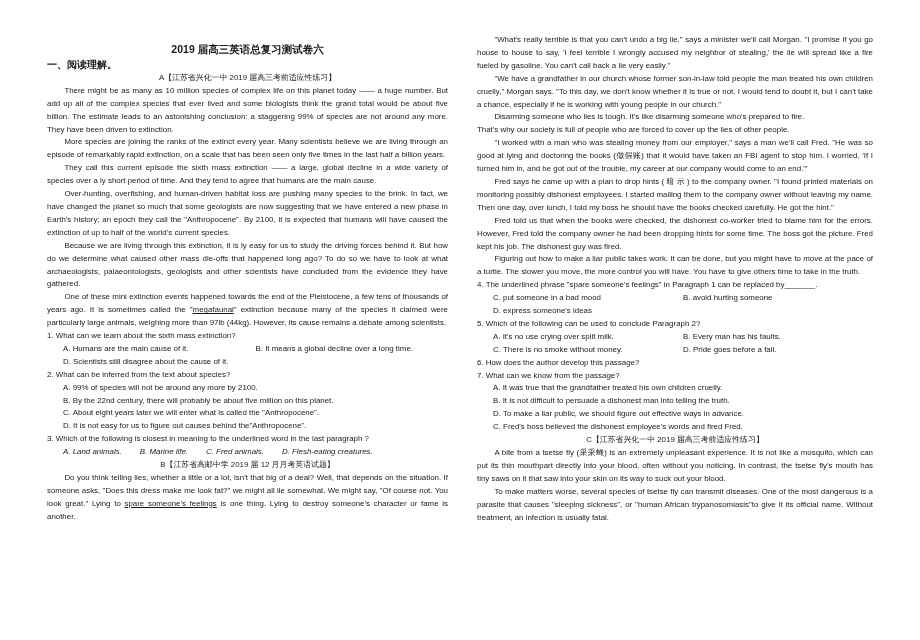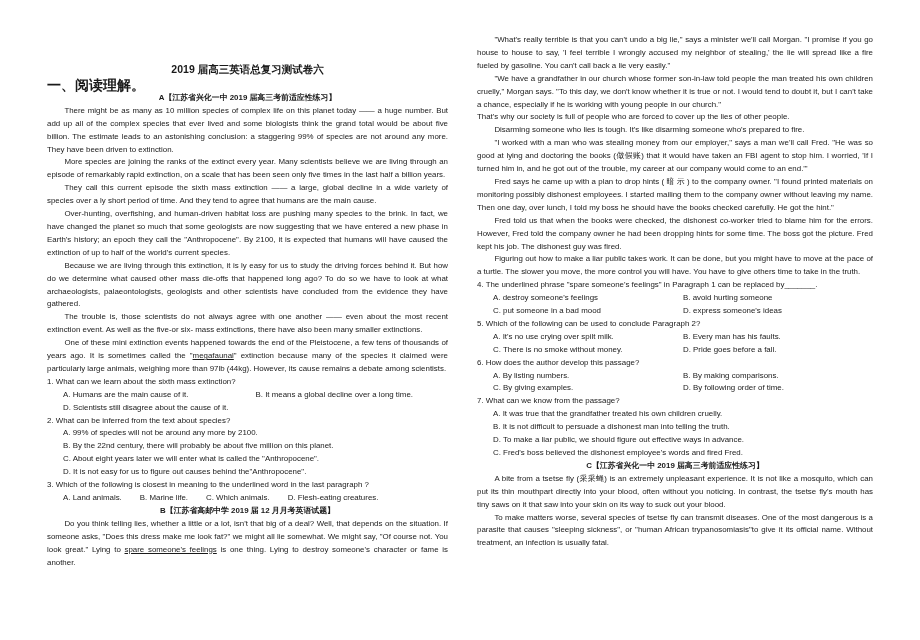--- a/index.html
+++ b/index.html
@@ -1,46 +1,45 @@
 <!DOCTYPE html>
 <html><head>
 <meta charset="utf-8">
 <style>
   html, body { margin:0; padding:0; background:#ffffff; }
   body { width:920px; height:640px; overflow:hidden; position:relative;
          font-family:"Liberation Sans", "DejaVu Sans", sans-serif; color:#1a1a1a; }
   .col { position:absolute; top:0; font-size:7.9px; line-height:12.9px; }
-  .col.left { left:47px; width:401px; top:40px;margin-top:20px; }
+  .col.left { left:47px; width:401px; top:40px; }
   .col.right { left:477px; width:396px; top:34px; }
   .title { text-align:center; font-weight:bold; font-size:10.5px; line-height:14px; height:17px; padding-top:2px; }
-  .section { font-weight:bold; font-size:14px; }
-  .passage-head { text-align:center; font-weight:bold; }
+  .section { font-weight:bold; font-size:10px; }
+  .passage-head { text-align:center; font-weight:normal; }
   p.para { margin:0; text-indent:2.2em; text-align:justify; }
   p.para.noindent { text-indent:0; }
   .q { margin:0; }
   .opts { display:flex; flex-wrap:wrap; padding-left:16px; }
   .opts .opt { width:50%; box-sizing:border-box; white-space:nowrap; }
-  .opts.four .opt { width:auto; margin-right:18px; }
+  .opts.four .opt { width:auto; margin-right:18px;font-style:italic; }
   .opts.single .opt { width:100%; }
   u { text-decoration:underline; font-weight:normal; }
 </style>
 </head>
 <body>
 
 <div class="col left">
   <div class="title">2019 届高三英语总复习测试卷六</div>
   <div class="section">一、阅读理解。</div>
   <div class="passage-head">A【江苏省兴化一中 2019 届高三考前适应性练习】</div>
 
   <p class="para">There might be as many as 10 million species of complex life on this planet today —— a huge number. But add up all of the complex species that ever lived and some biologists think the grand total would be about five billion. The estimate leads to an astonishing conclusion: a staggering 99% of species are not around any more. They have been driven to extinction.</p>
   <p class="para">More species are joining the ranks of the extinct every year. Many scientists believe we are living through an episode of remarkably rapid extinction, on a scale that has been seen only five times in the last half a billion years.</p>
   <p class="para">They call this current episode the sixth mass extinction —— a large, global decline in a wide variety of species over a ly short period of time. And they tend to agree that humans are the main cause.</p>
   <p class="para">Over-hunting, overfishing, and human-driven habitat loss are pushing many species to the brink. In fact, we have changed the planet so much that some geologists are now suggesting that we have entered a new phase in Earth's history; an epoch they call the "Anthropocene". By 2100, it is expected that humans will have caused the extinction of up to half of the world's current species.</p>
   <p class="para">Because we are living through this extinction, it is ly easy for us to study the driving forces behind it. But how do we determine what caused other mass die-offs that happened long ago? To do so we have to look at what archaeologists, palaeontologists, geologists and other scientists have concluded from the evidence they have gathered.</p>
-  <p class="para">The trouble is, those scientists do not always agree with one another —— even about the most recent extinction event. As well as the five-or six- mass extinctions, there have also been many smaller extinctions.</p>
   <p class="para"><span>One of these mini extinction events happened towards the end of the Pleistocene, a few tens of thousands of years ago. It is sometimes called the "</span><u>megafaunal</u><span>" extinction because many of the species it claimed were particularly large animals, weighing more than 97lb (44kg). However, its cause remains a debate among scientists.</span></p>
 
   <div class="q">
     <div>1. What can we learn about the sixth mass extinction?</div>
     <div class="opts">
       <span class="opt">A. Humans are the main cause of it.</span>
       <span class="opt">B. It means a global decline over a long time.</span>
       <span class="opt">D. Scientists still disagree about the cause of it.</span>
     </div>
   </div>
@@ -51,65 +50,58 @@
       <span class="opt">B. By the 22nd century, there will probably be about five million on this planet.</span>
       <span class="opt">C. About eight years later we will enter what is called the "Anthropocene".</span>
       <span class="opt">D. It is not easy for us to figure out causes behind the"Anthropocene".</span>
     </div>
   </div>
   <div class="q">
     <div>3. Which of the following is closest in meaning to the underlined word in the last paragraph ?</div>
     <div class="opts four">
       <span class="opt">A. Land animals.</span>
       <span class="opt">B. Marine life.</span>
-      <span class="opt">C. Which animals.</span>
+      <span class="opt">C. Fred animals.</span>
       <span class="opt">D. Flesh-eating creatures.</span>
     </div>
   </div>
 
   <div class="passage-head">B【江苏省高邮中学 2019 届 12 月月考英语试题】</div>
   <p class="para"><span>Do you think telling lies, whether a little or a lot, isn't that big of a deal? Well, that depends on the situation. If someone asks, "Does this dress make me look fat?" we might all lie somewhat. We might say, "Of course not. You look great." Lying to </span><u>spare someone's feelings</u><span> is one thing. Lying to destroy someone's character or fame is another.</span></p>
 </div>
 
 <div class="col right">
   <p class="para">"What's really terrible is that you can't undo a big lie," says a minister we'll call Morgan. "I promise if you go house to house to say, 'I feel terrible I wrongly accused my neighbor of stealing,' the lie will spread like a fire fueled by gasoline. You can't call back a lie very easily."</p>
   <p class="para">"We have a grandfather in our church whose former son-in-law told people the man treated his own children cruelly," Morgan says. "To this day, we don't know whether it is true or not. I would tend to doubt it, but I can't take a chance, especially if he is working with young people in our church."</p>
+  <p class="para">Disarming someone who lies is tough. It's like disarming someone who's prepared to fire.</p>
   <p class="para noindent">That's why our society is full of people who are forced to cover up the lies of other people.</p>
-  <p class="para">Disarming someone who lies is tough. It's like disarming someone who's prepared to fire.</p>
   <p class="para">"I worked with a man who was stealing money from our employer," says a man we'll call Fred. "He was so good at lying and doctoring the books (做假账) that it would have taken an FBI agent to stop him. I worried, 'If I turned him in, and he got out of the trouble, my career at our company would come to an end.'"</p>
   <p class="para">Fred says he came up with a plan to drop hints ( 暗 示 ) to the company owner. "I found printed materials on monitoring possibly dishonest employees. I started mailing them to the company owner without leaving my name. Then one day, over lunch, I told my boss he should have the books checked carefully. He got the hint."</p>
   <p class="para">Fred told us that when the books were checked, the dishonest co-worker tried to blame him for the errors. However, Fred told the company owner he had been dropping hints for some time. The boss got the picture. Fred kept his job. The dishonest guy was fired.</p>
   <p class="para">Figuring out how to make a liar public takes work. It can be done, but you might have to move at the pace of a turtle. The slower you move, the more control you will have. You have to give others time to take in the truth.</p>
 
   <div class="q">
     <div>4. The underlined phrase "spare someone's feelings" in Paragraph 1 can be replaced by_______.</div>
     <div class="opts">
-      <span class="opt">A. destroy someone's feelings</span>
+      <span class="opt">C. put someone in a bad mood</span>
       <span class="opt">B. avoid hurting someone</span>
-      <span class="opt">C. put someone in a bad mood</span>
       <span class="opt">D. express someone's ideas</span>
     </div>
   </div>
   <div class="q">
     <div>5. Which of the following can be used to conclude Paragraph 2?</div>
     <div class="opts">
       <span class="opt">A. It's no use crying over spilt milk.</span>
       <span class="opt">B. Every man has his faults.</span>
       <span class="opt">C. There is no smoke without money.</span>
       <span class="opt">D. Pride goes before a fall.</span>
     </div>
   </div>
   <div class="q">
     <div>6. How does the author develop this passage?</div>
-    <div class="opts">
-      <span class="opt">A. By listing numbers.</span>
-      <span class="opt">B. By making comparisons.</span>
-      <span class="opt">C. By giving examples.</span>
-      <span class="opt">D. By following order of time.</span>
-    </div>
   </div>
   <div class="q">
     <div>7. What can we know from the passage?</div>
     <div class="opts single">
       <span class="opt">A. It was true that the grandfather treated his own children cruelly.</span>
       <span class="opt">B. It is not difficult to persuade a dishonest man into telling the truth.</span>
       <span class="opt">D. To make a liar public, we should figure out effective ways in advance.</span>
       <span class="opt">C. Fred's boss believed the dishonest employee's words and fired Fred.</span>
     </div>
   </div>

